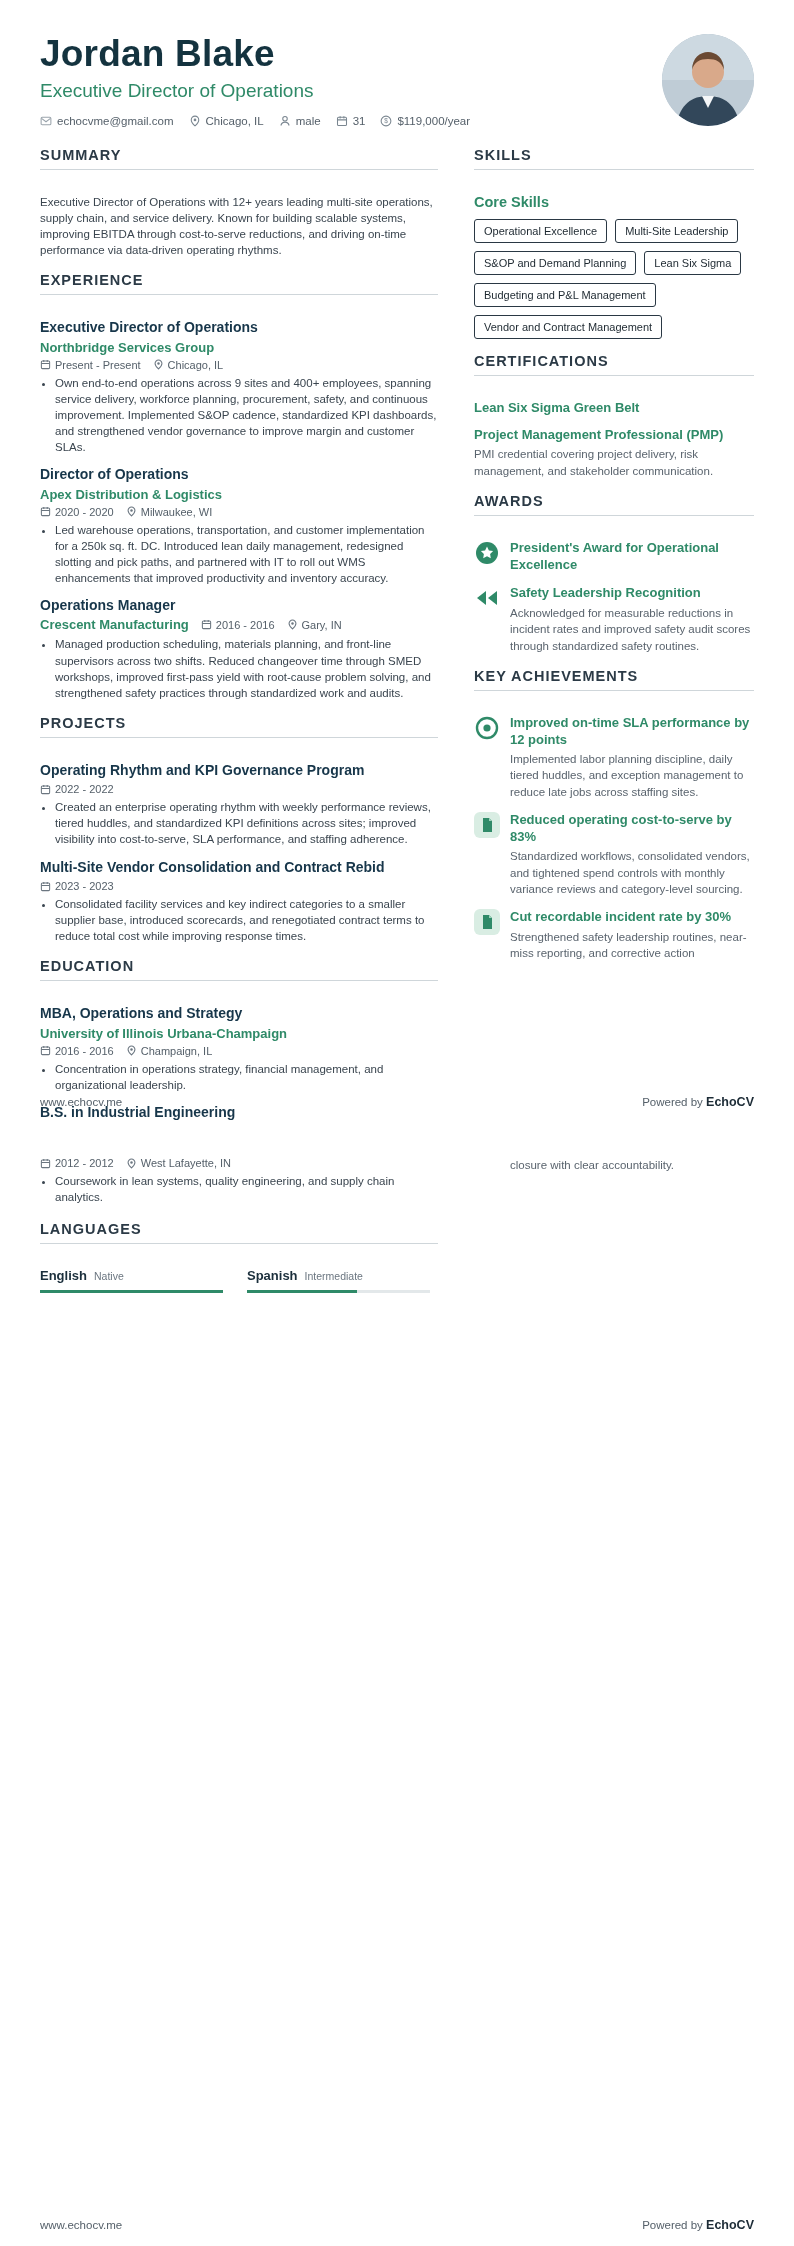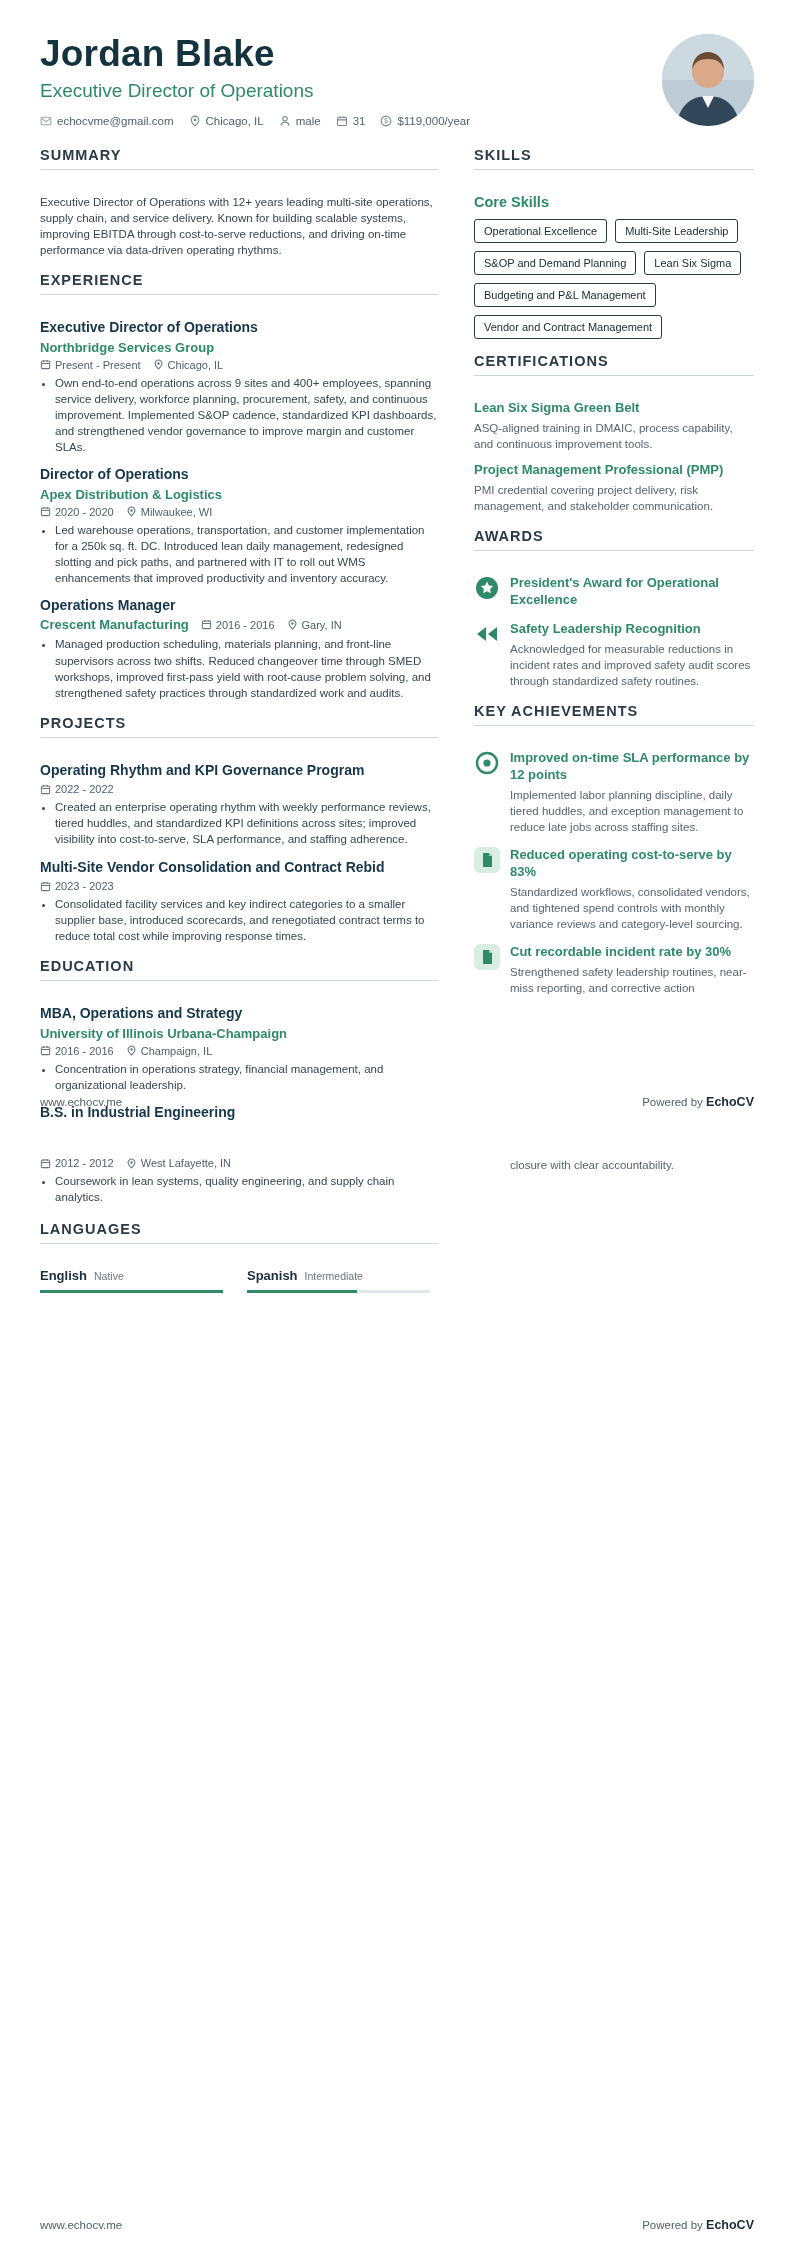--- a/index.html
+++ b/index.html
@@ -301,21 +301,20 @@
             <span class="chip">Lean Six Sigma</span>
             <span class="chip">Budgeting and P&amp;L Management</span>
             <span class="chip">Vendor and Contract Management</span>
           </div>
         </section>
 
         <section class="section">
           <h2 class="section-title">CERTIFICATIONS</h2>
           <div class="cert-item">
             <div class="cert-name">Lean Six Sigma Green Belt</div>
-            <div class="cert-desc">ASQ-aligned training in DMAIC, process capability, and continuous improvement tools.</div>
           </div>
           <div class="cert-item" style="margin-bottom:0">
             <div class="cert-name">Project Management Professional (PMP)</div>
             <div class="cert-desc">PMI credential covering project delivery, risk management, and stakeholder communication.</div>
           </div>
         </section>
 
         <section class="section">
           <h2 class="section-title">AWARDS</h2>
 

